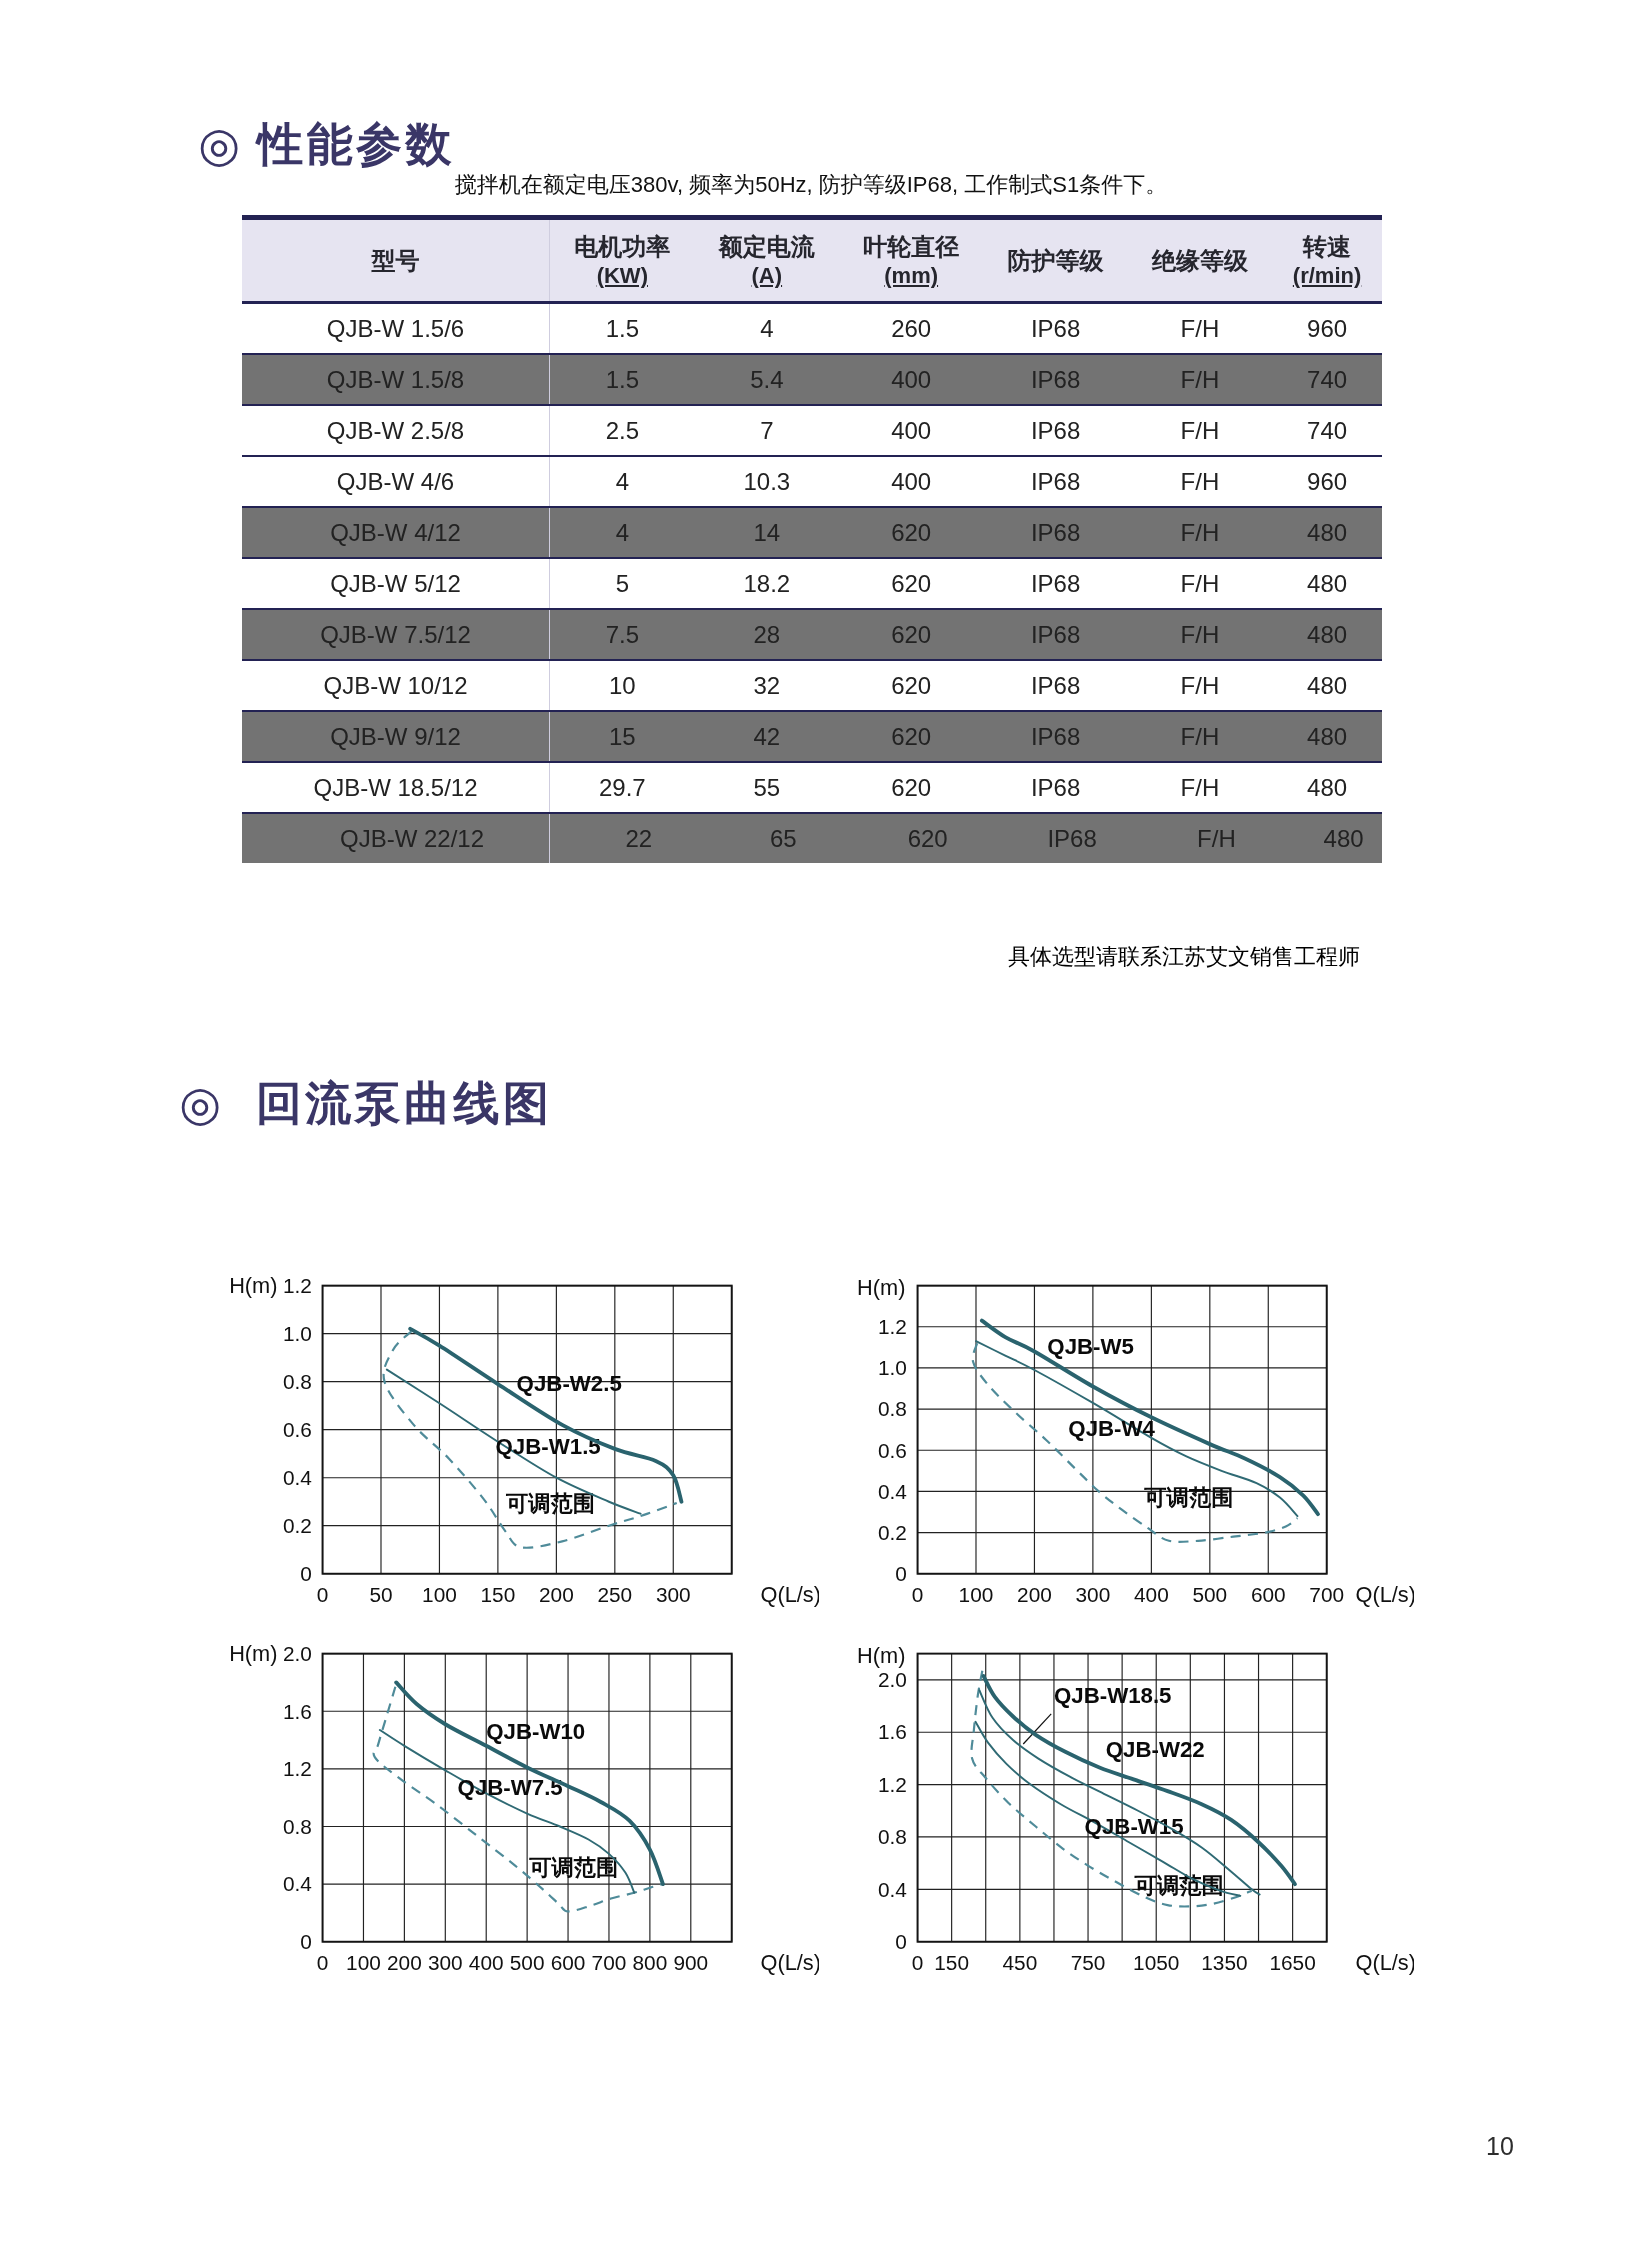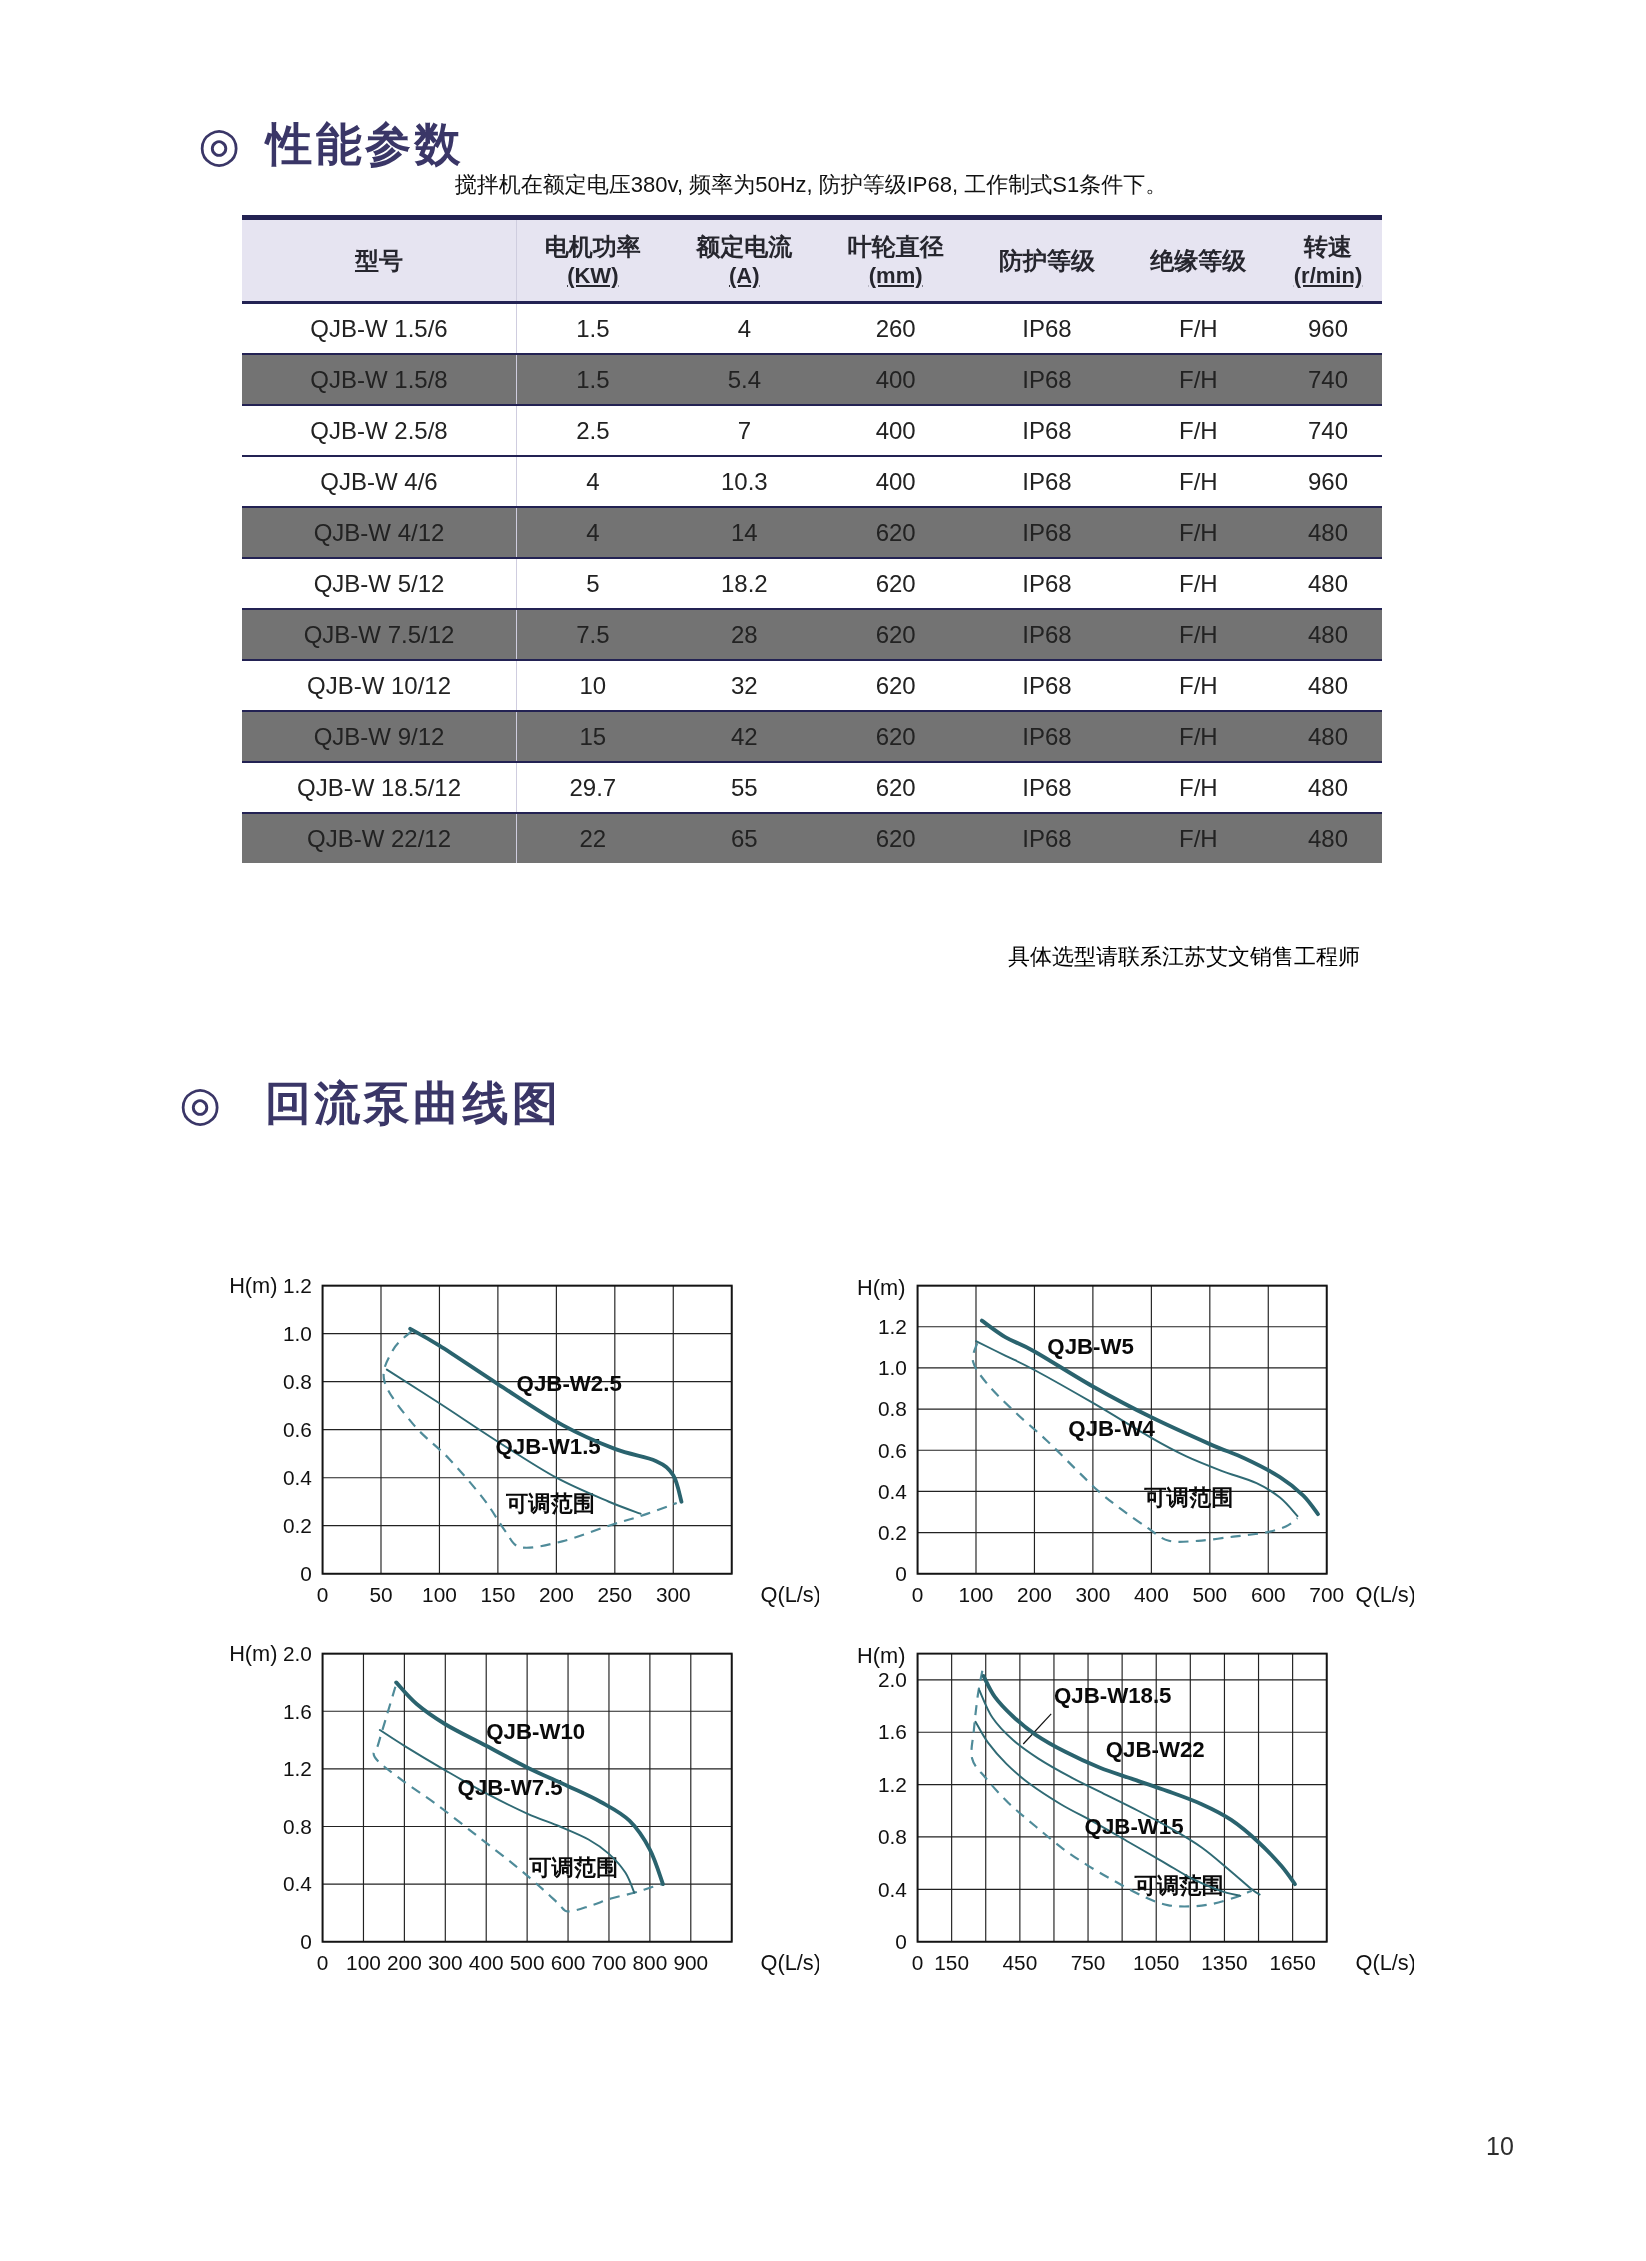--- a/index.html
+++ b/index.html
@@ -2,35 +2,35 @@
 <html style="font-size:7.7px"><head>
 <meta charset="utf-8">
 <style>
   html,body{margin:0;padding:0;background:#ffffff;}
   body{width:1647px;height:2261px;position:relative;font-family:"Liberation Sans","DejaVu Sans",sans-serif;color:#1f1f1f;}
   .page{position:absolute;inset:0;background:#fff;overflow:hidden;}
 
   
   .sec-title{position:absolute;display:flex;align-items:center;}
   .sec-bullet{font-size:48px;line-height:1;color:#3a3667;font-family:"DejaVu Sans",sans-serif;}
-  .sec-text{font-size:46px;font-weight:bold;color:#3a3667;letter-spacing:3.4px;line-height:1;margin-left:9px;}
+  .sec-text{font-size:46px;font-weight:bold;color:#3a3667;letter-spacing:3.4px;line-height:1;}
   #sec1{left:198px;top:120px;gap:17.4px;}
   #sec2{left:179px;top:1079px;gap:35px;}
 
   
   .note{position:absolute;left:242px;top:170px;width:1138px;text-align:center;font-size:22px;color:#111;}
 
   
   table.spec{position:absolute;left:242px;top:215px;width:1140px;border-collapse:collapse;border-spacing:0;
              border-top:5.3px solid #232253;}
   table.spec th{background:#e6e4f1;height:81px;font-size:24px;font-weight:bold;color:#26262e;
                 text-align:center;vertical-align:middle;border-bottom:3.9px solid #232253;line-height:1.3;padding:0;}
   table.spec td{height:49px;font-size:24px;color:#222;text-align:center;vertical-align:middle;
                 border-bottom:2.4px solid #232253;padding:0;}
-  table.spec tr:last-child td{border-bottom:none;}
+  table.spec tr:last-child td{border-bottom:none;padding-left:33px;}
   table.spec tr.alt td{background:#737373;margin-left:40px;}
   table.spec th:first-child, table.spec td:first-child{width:274px;border-right:1.5px solid #cfcddf;}
   .h-unit{font-size:22px;font-weight:bold;text-decoration:underline;}
 
   .footnote{position:absolute;left:242px;top:942px;width:1118px;text-align:right;font-size:22px;color:#000000;}
 
   
   .chart{position:absolute;width:591px;height:368px;}
   svg .grid{stroke:#222;stroke-width:2.4;}
   svg .border{fill:none;stroke:#141414;stroke-width:4;}

